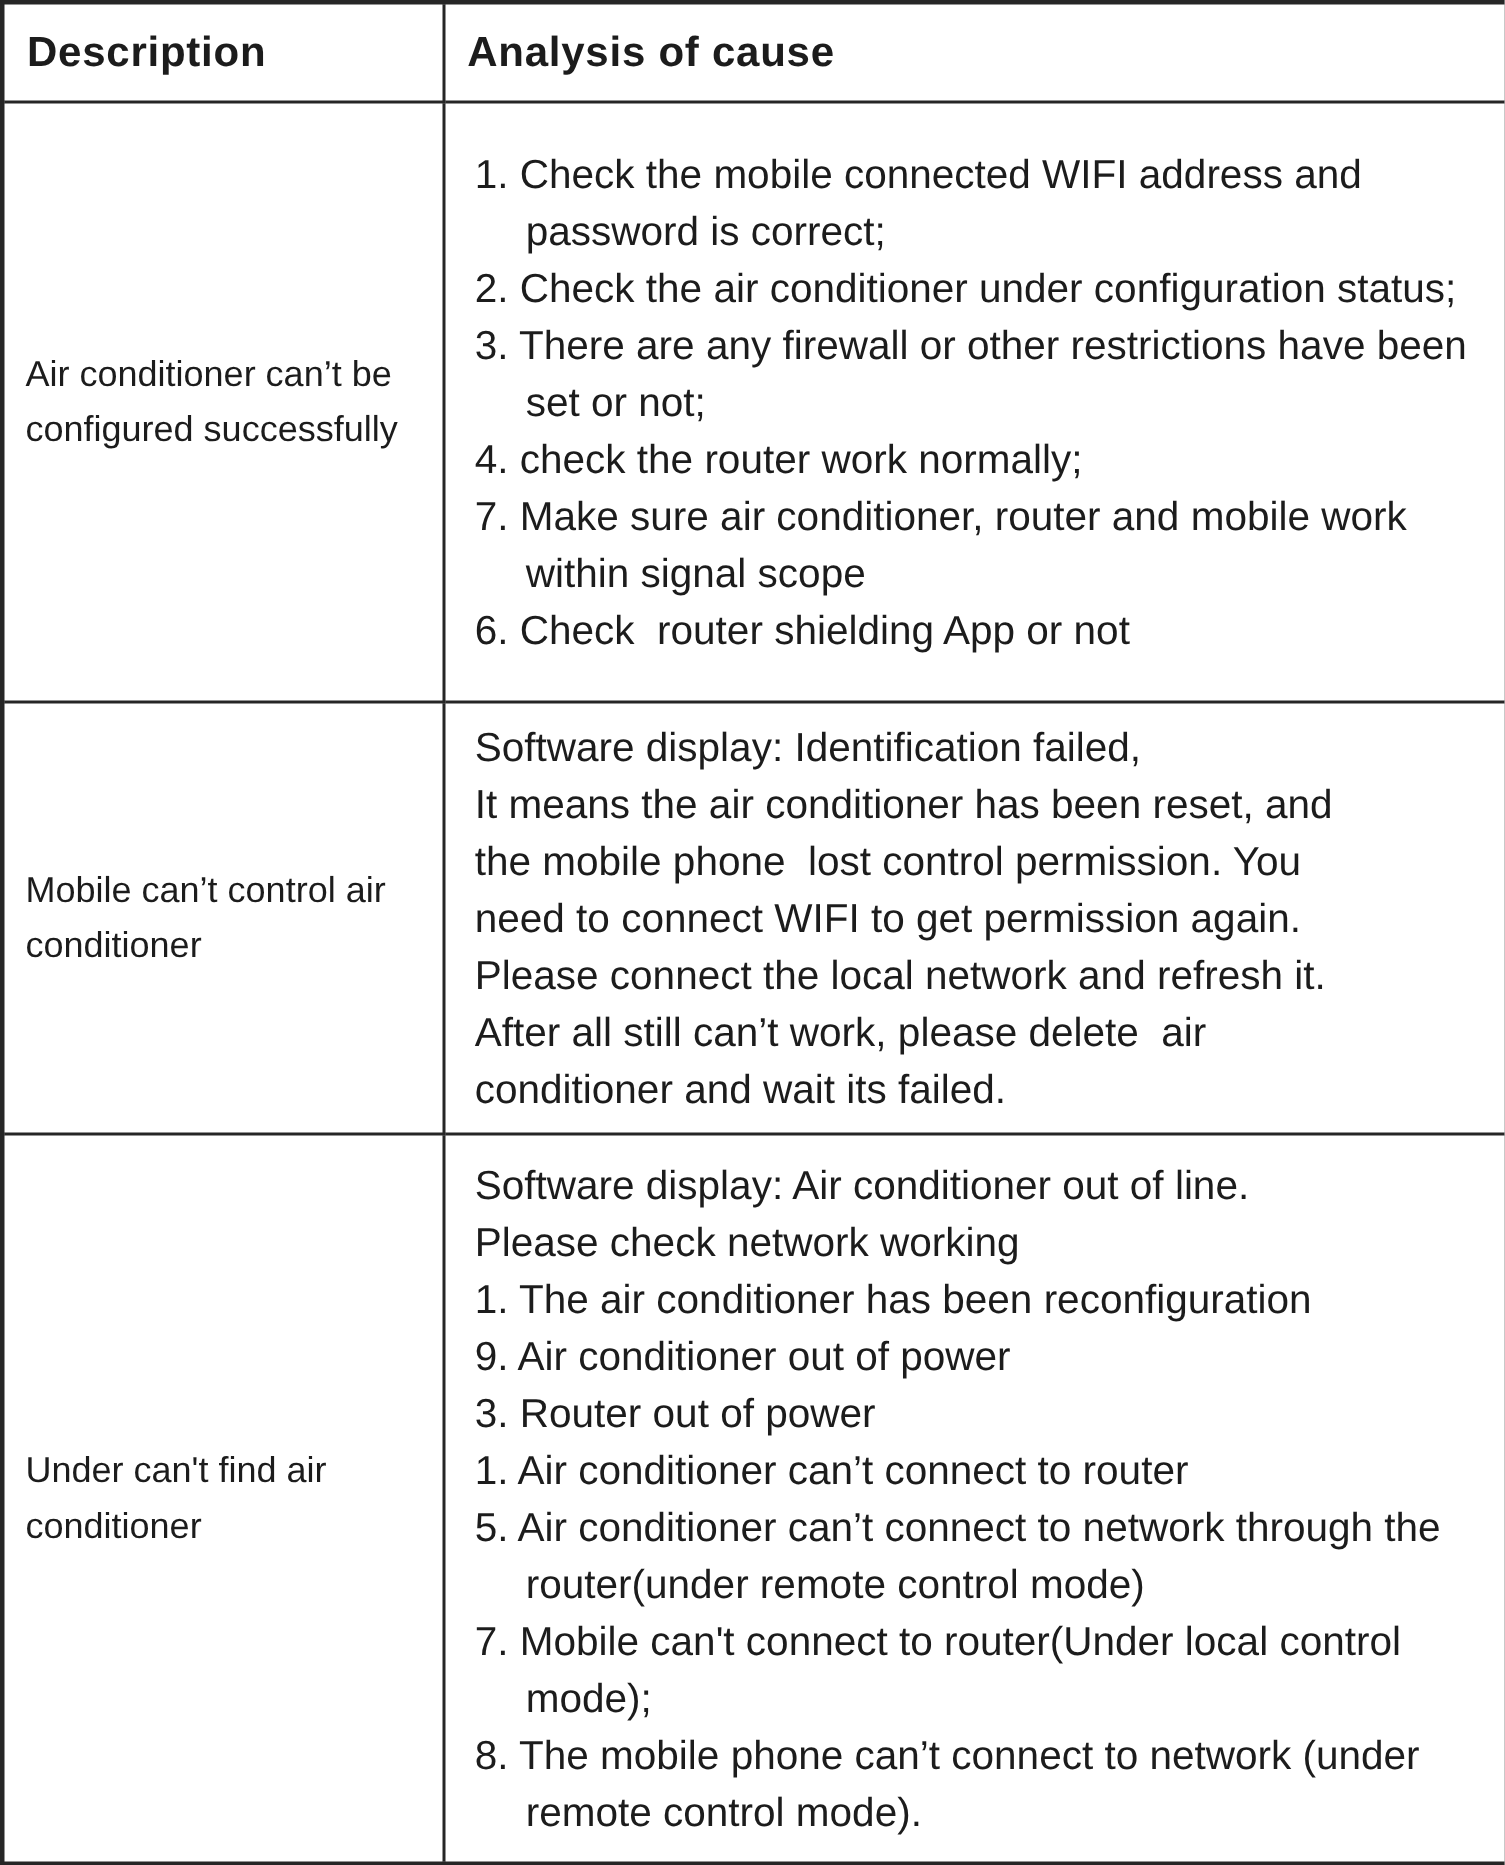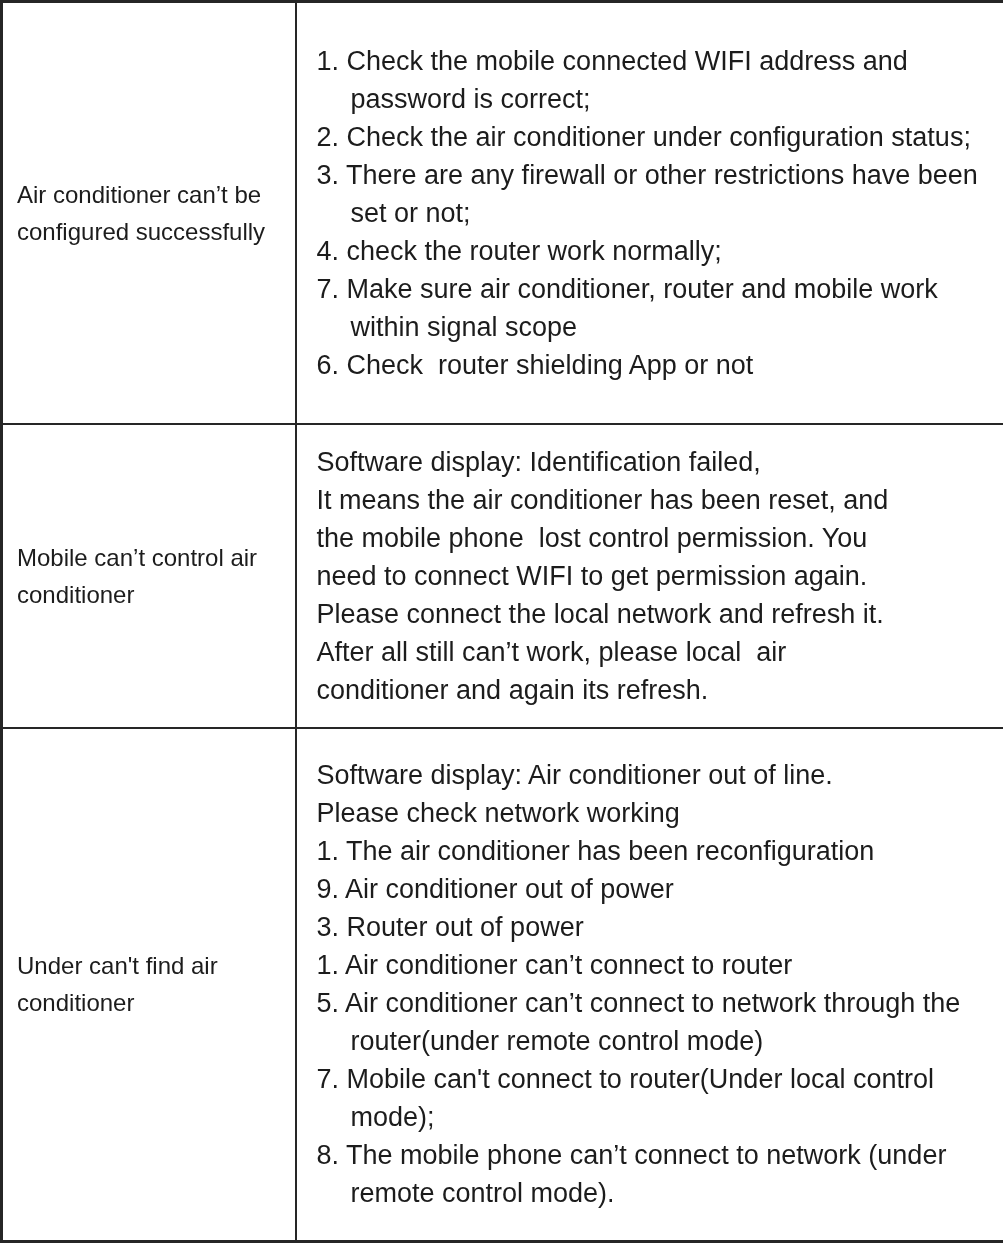--- a/index.html
+++ b/index.html
@@ -56,20 +56,28 @@
 </style>
 </head>
 <body>
 
 <table class="tbl">
   <colgroup>
     <col class="c1">
     <col class="c2">
   </colgroup>
   <tbody>
+      <tr class="header-row">
+    <th>
+      <span>Description</span>
+    </th>
+    <th>
+      <span>Analysis of cause</span>
+    </th>
+  </tr>
 
   <tr class="row-0">
     <td class="desc-cell">
       <div class="desc-text">Air conditioner can’t be configured successfully</div>
     </td>
     <td class="analysis-cell">
       <div class="item">1. Check the mobile connected WIFI address and password is correct;</div>
       <div class="item">2. Check the air conditioner under configuration status;</div>
       <div class="item">3. There are any firewall or other restrictions have been set or not;</div>
       <div class="item">4. check the router work normally;</div>
@@ -81,22 +89,22 @@
   <tr class="row-1">
     <td class="desc-cell">
       <div class="desc-text">Mobile can’t control air conditioner</div>
     </td>
     <td class="analysis-cell">
       <div class="line">Software display: Identification failed,</div>
       <div class="line">It means the air conditioner has been reset, and</div>
       <div class="line">the mobile phone  lost control permission. You</div>
       <div class="line">need to connect WIFI to get permission again.</div>
       <div class="line">Please connect the local network and refresh it.</div>
-      <div class="line">After all still can’t work, please local  air</div>
-      <div class="line">conditioner and again its refresh.</div>
+      <div class="line">After all still can’t work, please delete  air</div>
+      <div class="line">conditioner and wait its failed.</div>
     </td>
   </tr>
 
   <tr class="row-2">
     <td class="desc-cell">
       <div class="desc-text">Under can't find air conditioner</div>
     </td>
     <td class="analysis-cell">
       <div class="line">Software display: Air conditioner out of line.</div>
       <div class="line">Please check network working</div>

